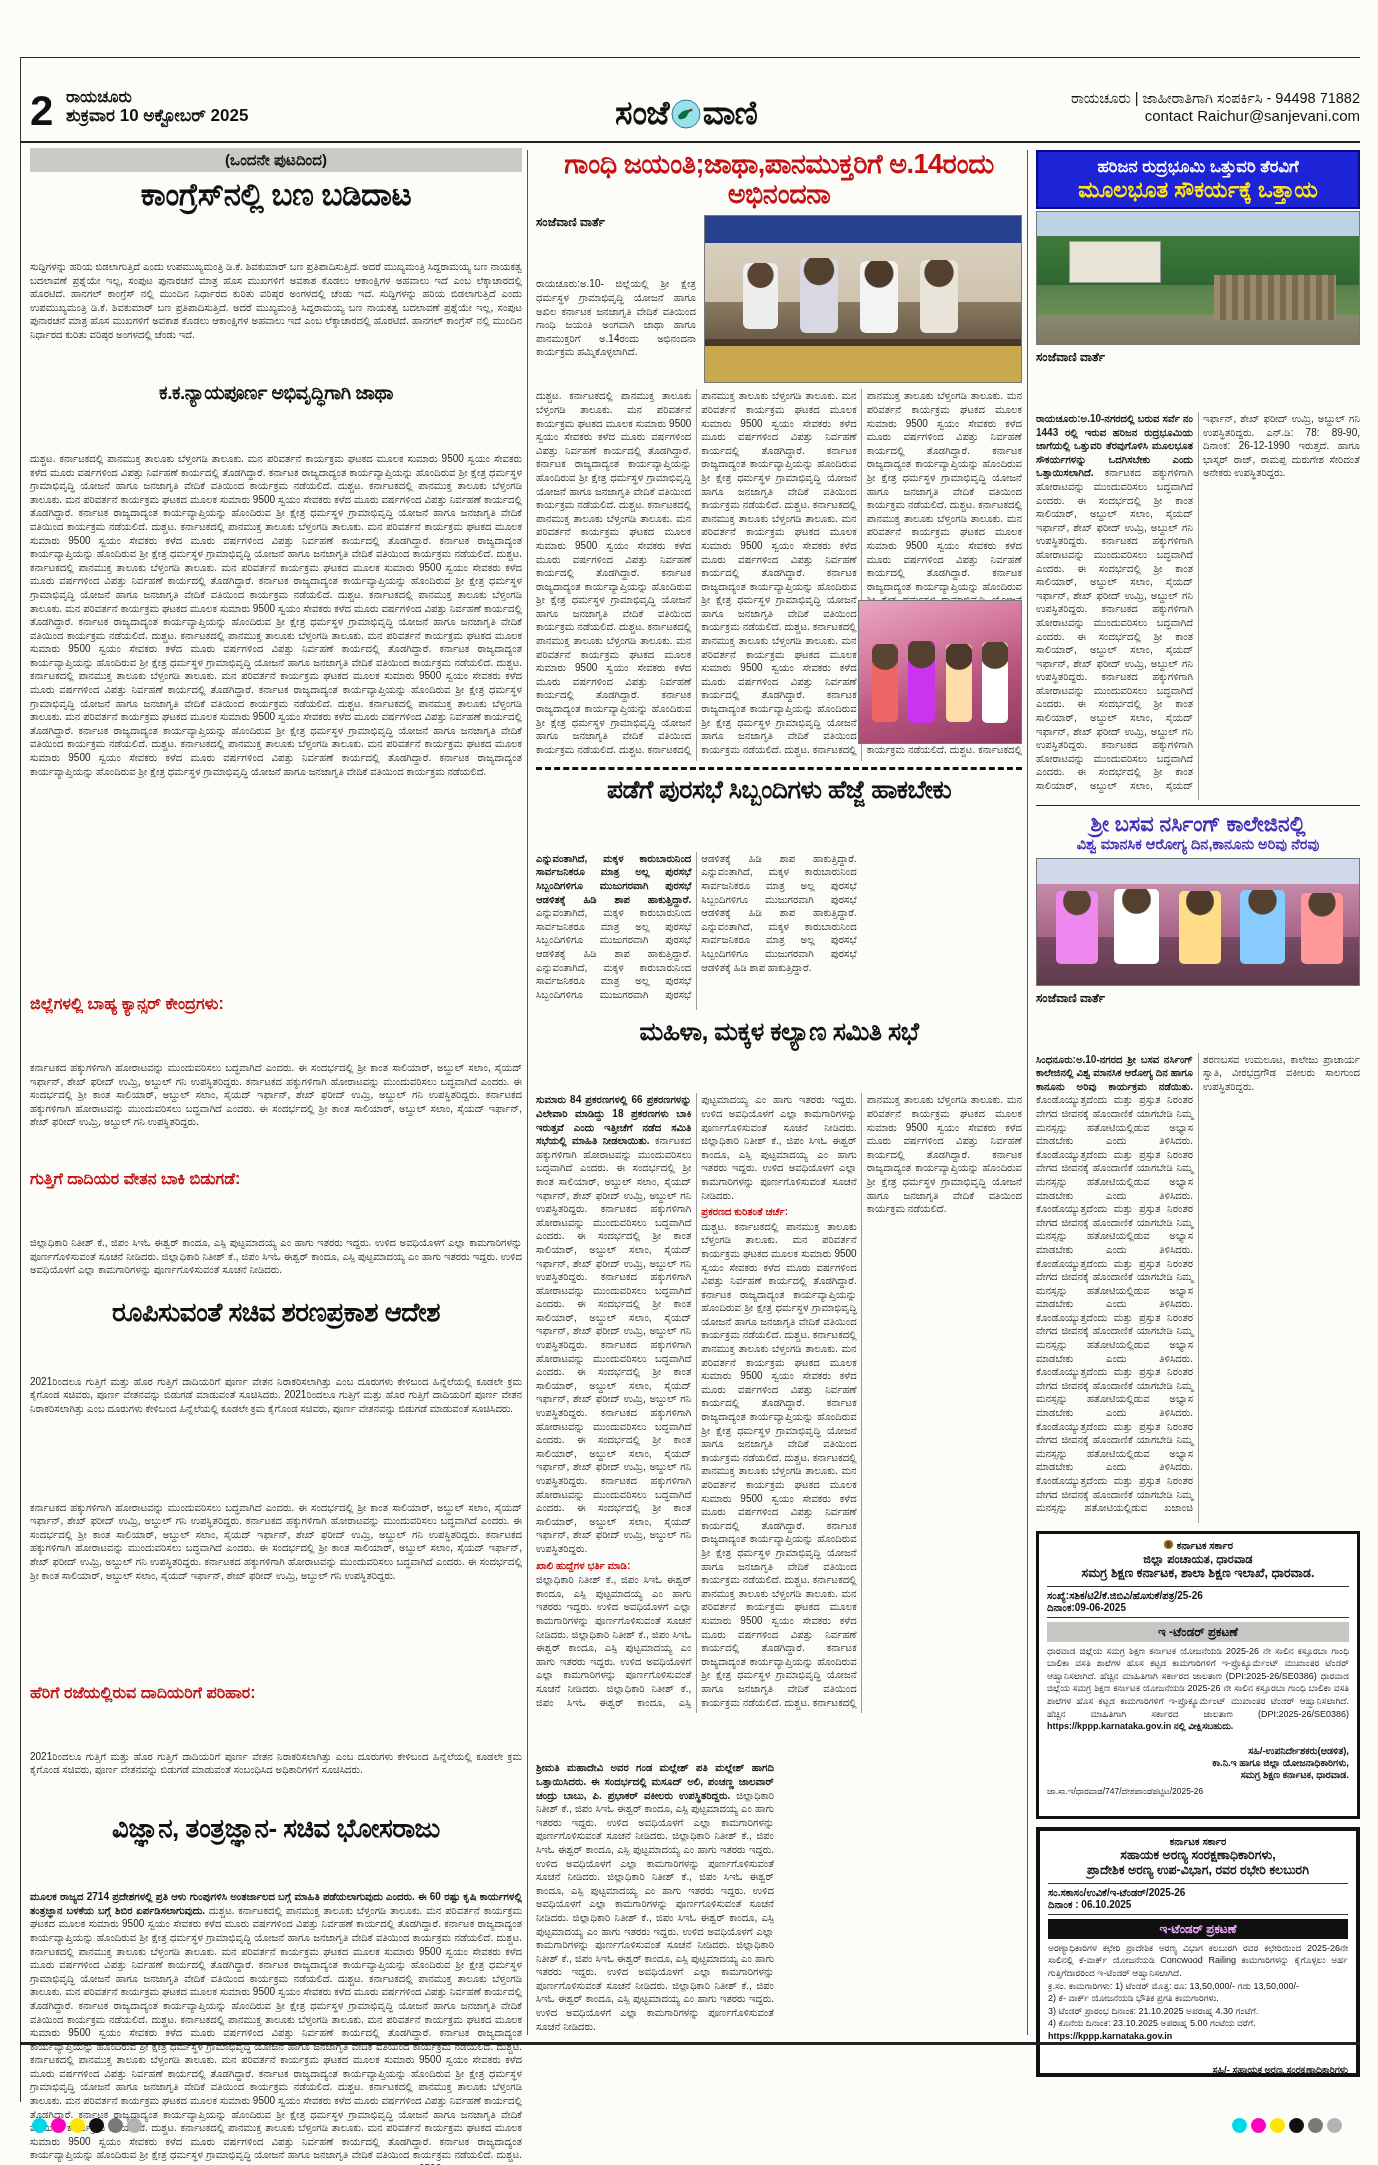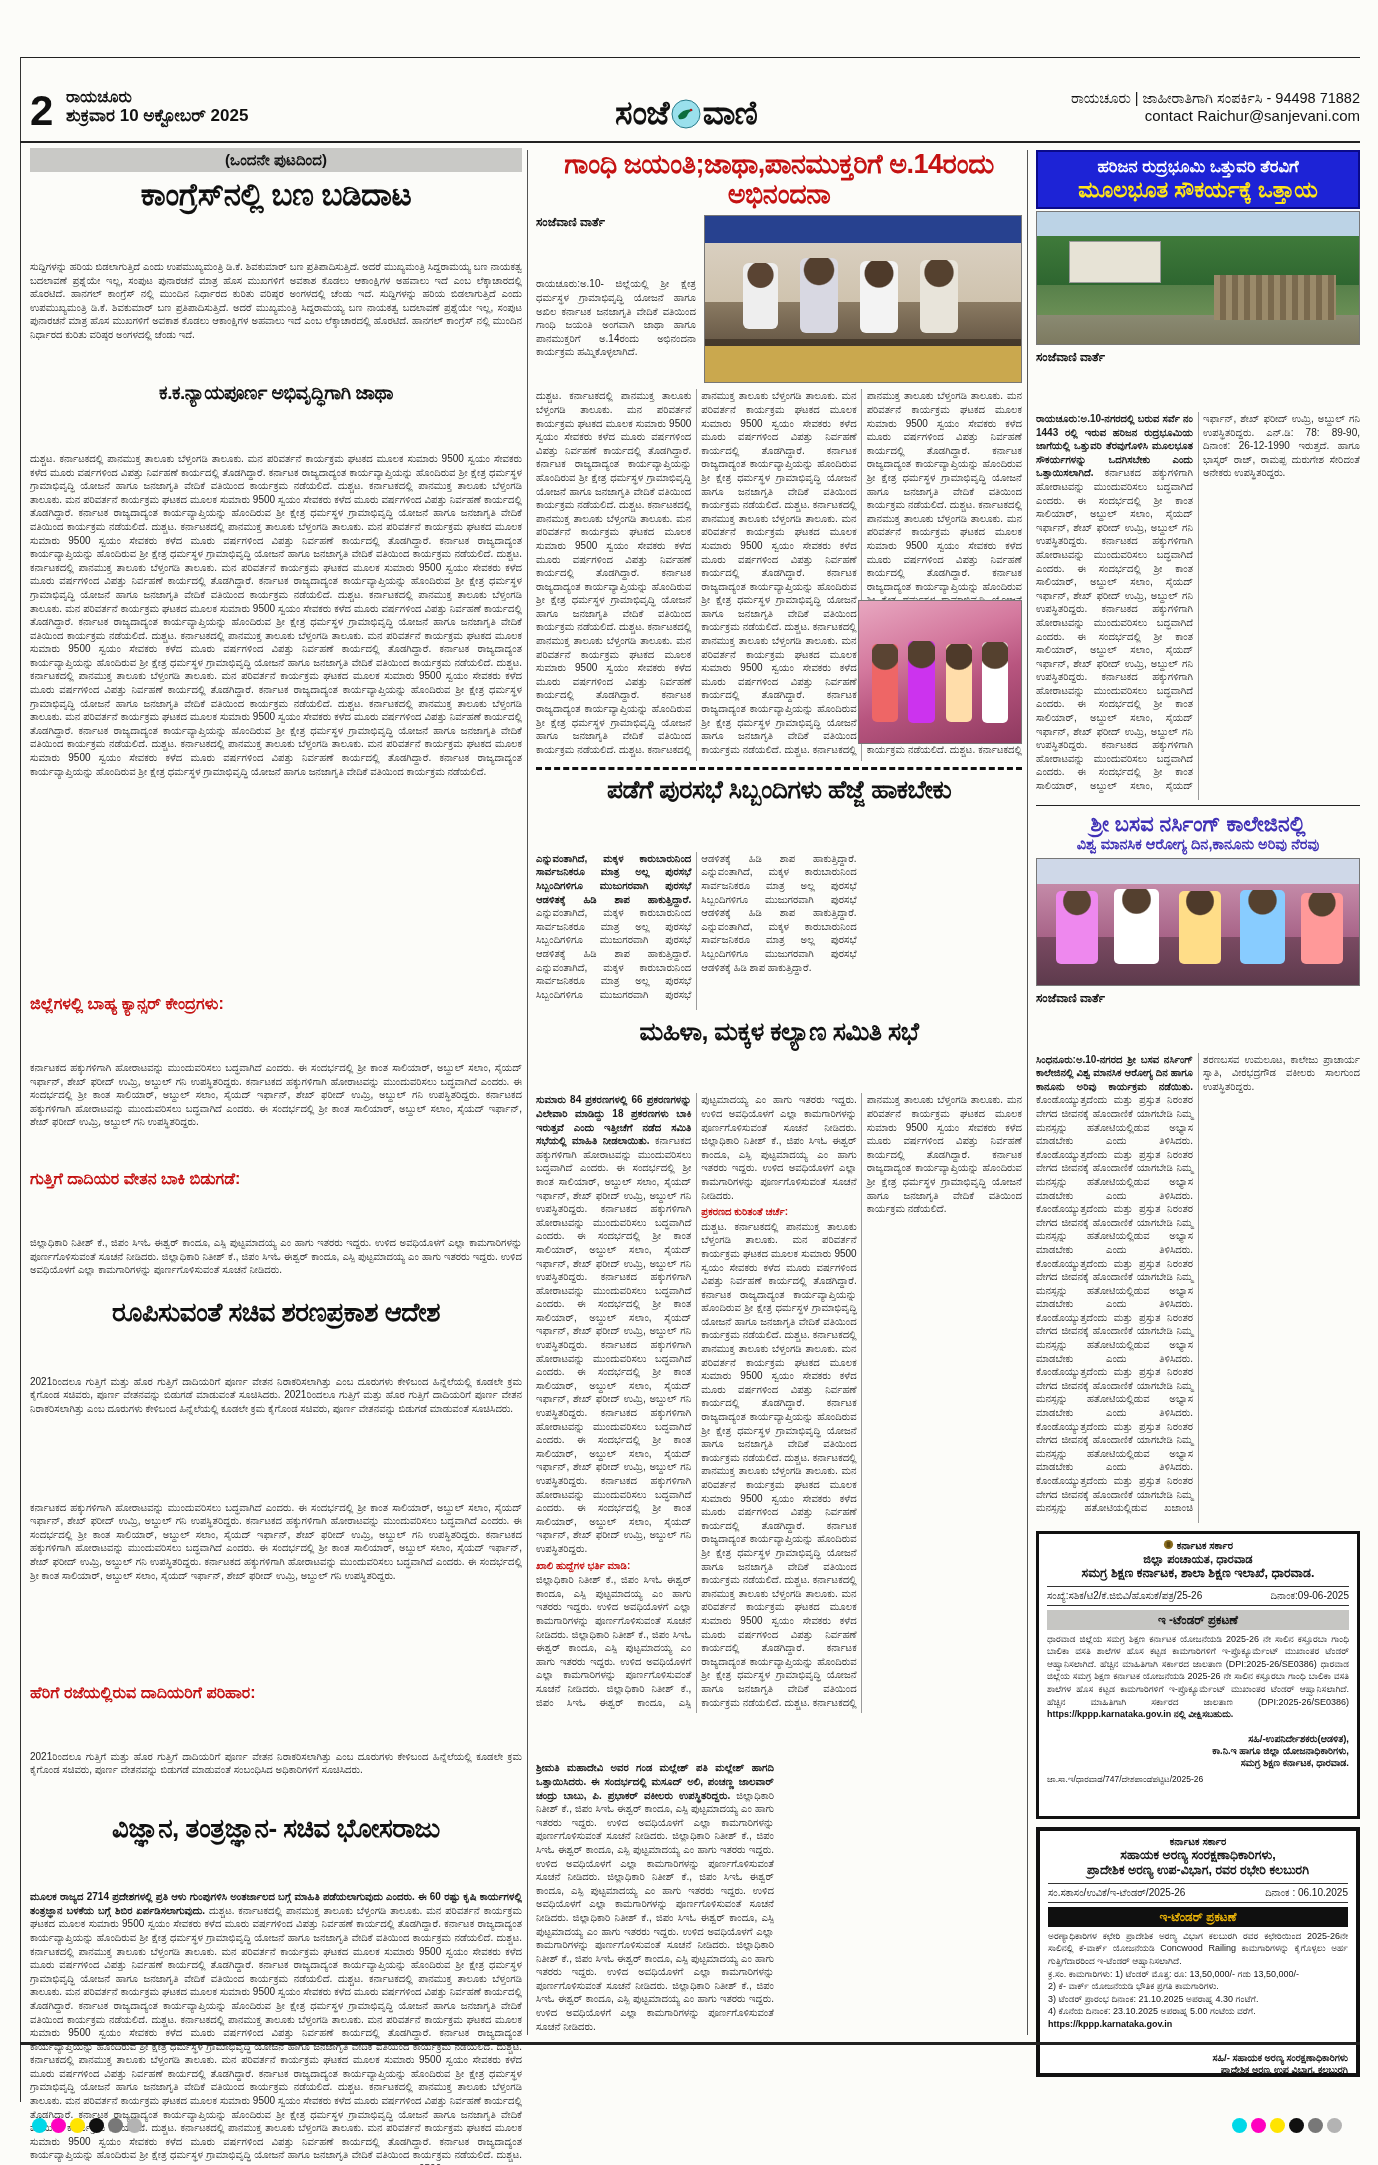--- a/index.html
+++ b/index.html
@@ -13,23 +13,23 @@
   .body{font-size:10px;line-height:1.36;text-align:justify;overflow:hidden;color:#1a1a1a;margin-top:48px;}
   .body .lead{font-weight:bold;}
   .cols2{column-count:2;column-gap:10px;column-rule:1px solid #9a9a9a;column-fill:auto;}
   .cols3{column-count:3;column-gap:10px;column-rule:1px solid #9a9a9a;column-fill:auto;}
   .redsub{display:block;color:#c41212;font-weight:bold;margin:3px 0 1px;}
   .dash{border-top:3px dashed #111;height:0;}
   .photo{border:1px solid #777;}
   .tbox{border:3px solid #111;background:#fff;padding:5px 8px;box-sizing:border-box;}
   .tbox .gov{text-align:center;font-size:10px;font-weight:bold;}
   .tbox .org{text-align:center;font-size:12.5px;font-weight:bold;line-height:1.25;}
-  .tbox .refrow{display:flex;justify-content:space-between;font-size:10px;font-weight:normal;border-top:1px solid #333;border-bottom:1px solid #333;padding:3px 0;margin:4px 0;}
+  .tbox .refrow{display:flex;justify-content:space-between;font-size:10px;font-weight:bold;border-top:1px solid #333;border-bottom:1px solid #333;padding:3px 0;margin:4px 0;flex-direction:column;}
   .tband{background:#c6c6c3;text-align:center;font-weight:900;font-size:12px;padding:3px 0;margin:3px 0;}
-  .tband.dark{background:#101010;color:#eab308;}
+  .tband.dark{background:#101010;color:#f0abfc;}
   .tbody{font-size:9px;line-height:1.4;text-align:justify;overflow:hidden;}
   .sig{text-align:right;font-size:9.5px;font-weight:bold;line-height:1.3;margin-top:4px;}
   .tref{font-size:8.5px;margin-top:4px;}
   .dot{width:15px;height:15px;border-radius:50%;display:inline-block;margin-right:4px;}
   .masthead{font-weight:900;font-size:33px;letter-spacing:-1px;display:flex;align-items:center;gap:2px;}
   .headline-red{color:#c41212;}
   .bluebox{background:#1d23d6;border:2px solid #0a0a8a;text-align:center;padding:4px 8px;}
   .bluebox .l1{color:#ffffff;font-weight:900;font-size:16.5px;line-height:1.25;}
   .bluebox .l2{color:#ffe51a;font-weight:900;font-size:22px;line-height:1.2;}
   .purplehead{color:#4031b6;font-weight:900;text-align:center;line-height:1.2;}

